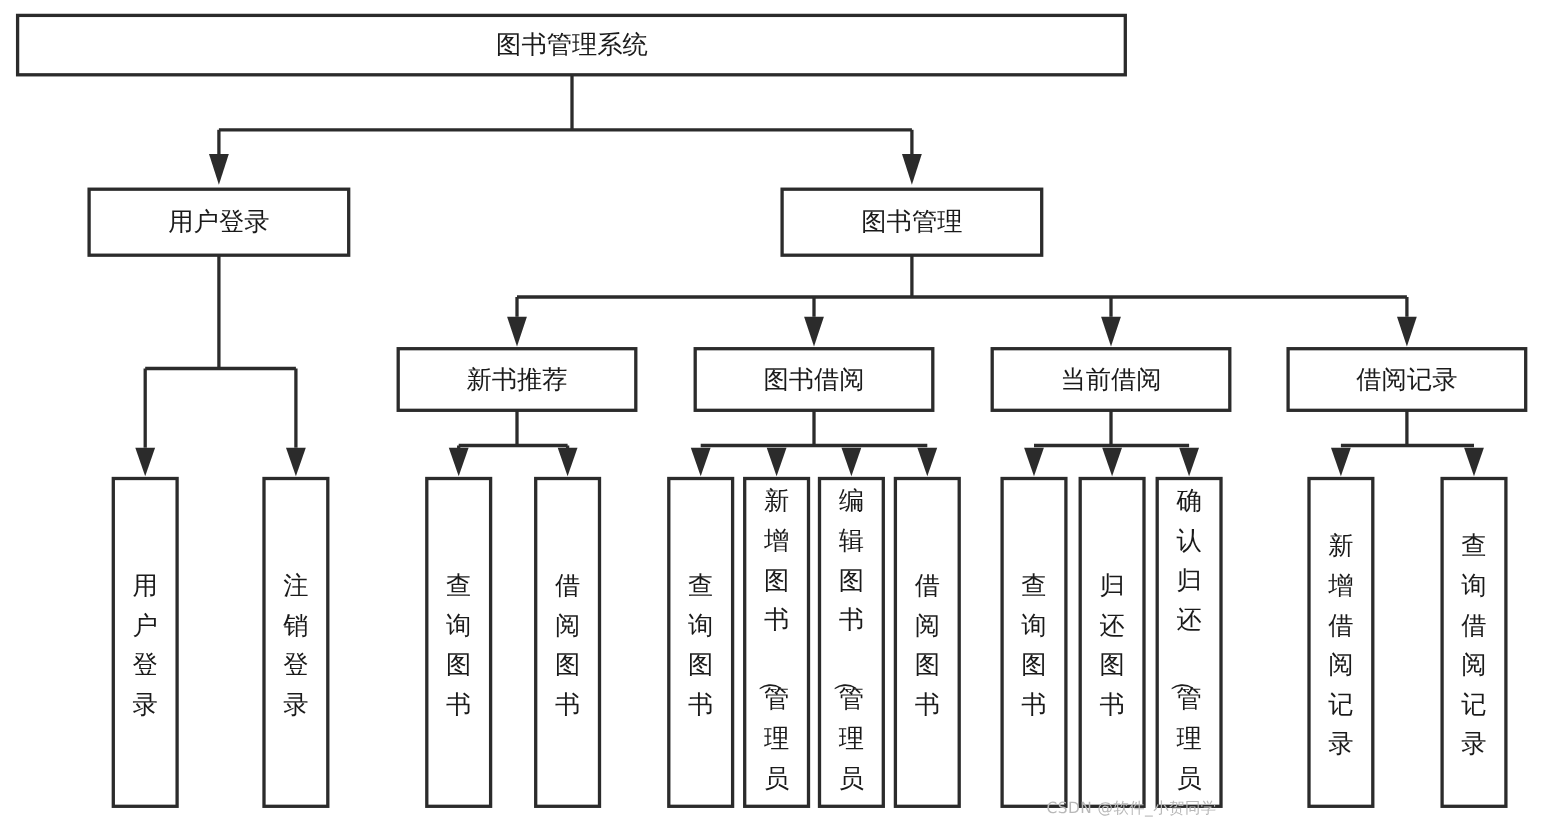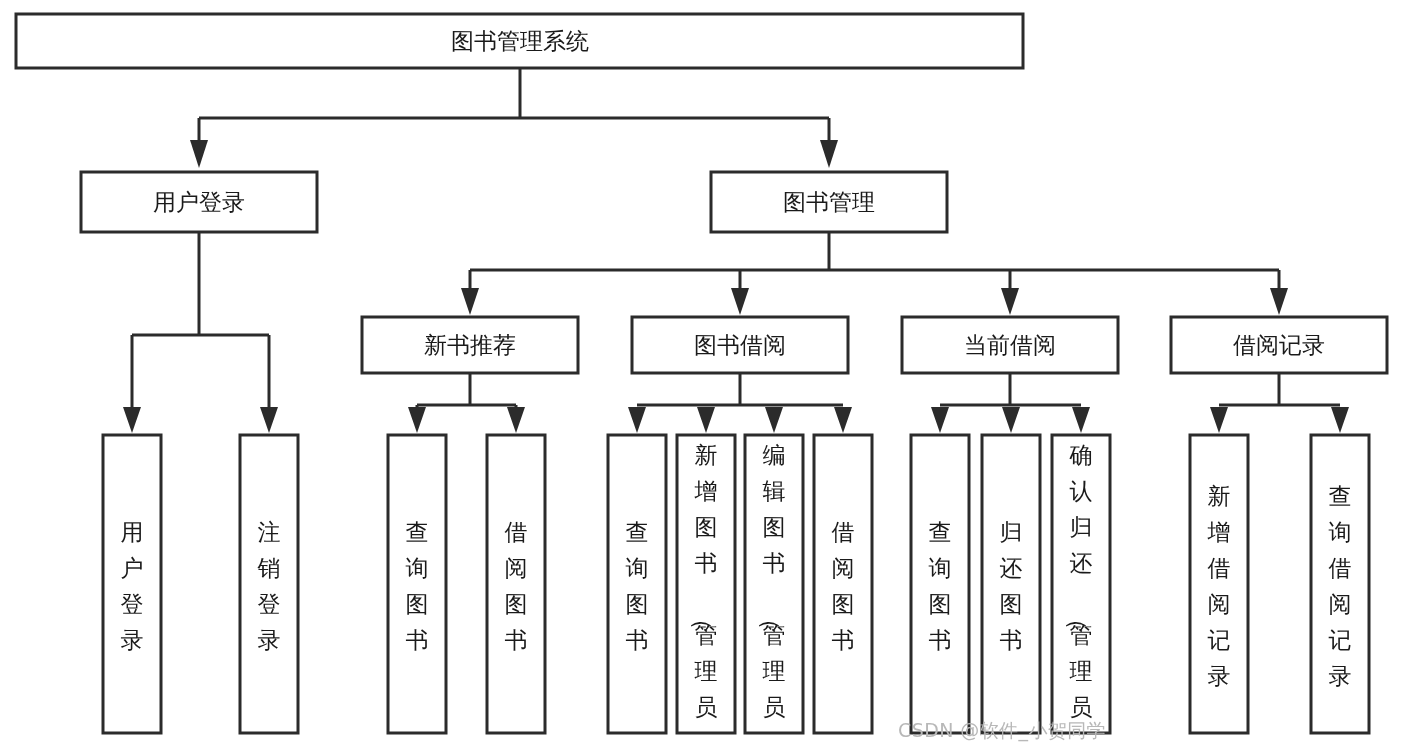--- a/index.html
+++ b/index.html
@@ -57,21 +57,21 @@
     fill: #1a1a1a;
     font-family: "DejaVu Sans", "Liberation Sans", sans-serif;
     font-size: 23px;
     text-anchor: middle;
   }
   .watermark {
     position: absolute;
     right: 16px;
     bottom: 3px;
     color: #b8b8b8;
-    font-size: 19px;
+    font-size: 14px;
     font-family: "DejaVu Sans", "Liberation Sans", sans-serif;
     letter-spacing: 0.4px;
     white-space: nowrap;
     user-select: none;
   }
 </style>
 </head>
 <body>
 
 <div id="diagram-root">

